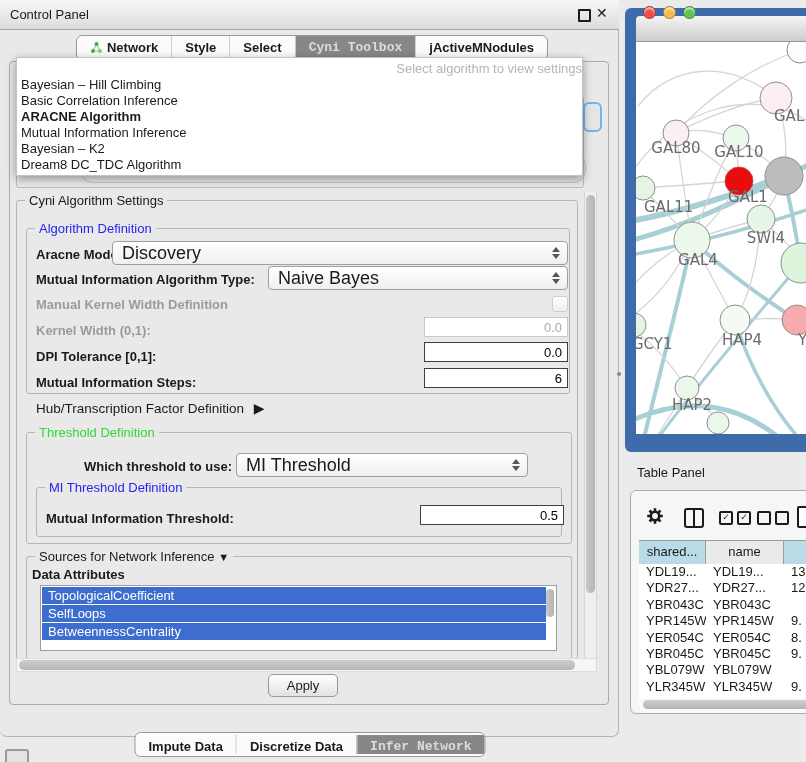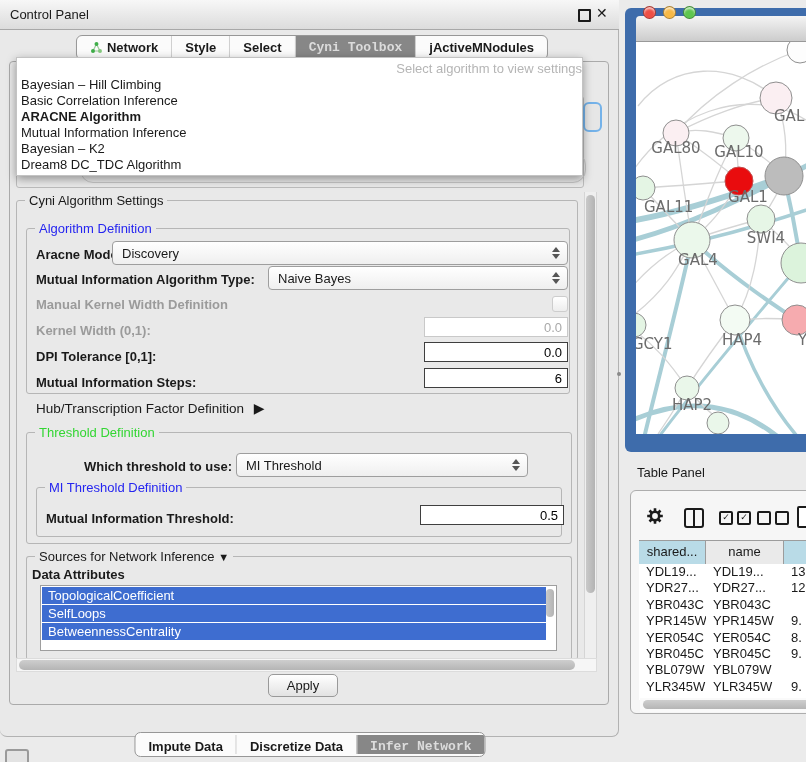--- a/index.html
+++ b/index.html
@@ -27,21 +27,21 @@
   .grp{border:1px solid #b6b6b6;border-radius:3px;box-sizing:border-box;}
   .grp-title{position:absolute;top:-8px;left:8px;background:#e9e9e9;padding:0 4px;font-size:13px;white-space:nowrap;}
   .t-blue{color:#2525f0;} .t-green{color:#33d633;}
   .lbl{font-size:13px;font-weight:bold;white-space:nowrap;}
   .lbl.dis{color:#9b9b9b;}
   .fld{position:absolute;height:20px;background:#fff;border:1px solid #3f3f3f;font:13px "Liberation Sans",sans-serif;
        text-align:right;padding:0 5px;box-sizing:border-box;}
   .fld.dis{border:1px solid #c9c9c9;color:#a9a9a9;}
   .combo{position:absolute;height:24px;border:1px solid #9e9e9e;border-radius:4px;
          background:linear-gradient(#ffffff,#efefef);box-sizing:border-box;display:flex;align-items:center;}
-  .combo-val{flex:1;padding-left:9px;font-size:13px;}
+  .combo-val{flex:1;padding-left:9px;font-size:18px;}
   .combo-arrows{width:18px;display:flex;flex-direction:column;align-items:center;gap:2px;padding-right:2px;}
   .tri-up{width:0;height:0;border-left:4px solid transparent;border-right:4px solid transparent;border-bottom:5px solid #555;}
   .tri-dn{width:0;height:0;border-left:4px solid transparent;border-right:4px solid transparent;border-top:5px solid #555;}
   .chk{position:absolute;width:14px;height:14px;border:1px solid #cdcdcd;border-radius:3px;background:linear-gradient(#fff,#ededed);}
   .attr-list{background:#fff;border:1px solid #9e9e9e;overflow:hidden;box-sizing:border-box;}
   .attr-item{height:17px;line-height:17px;background:#3e6dd0;color:#fff;font-size:13px;padding-left:6px;margin:1px 10px 0 1px;}
   .vscroll-track{background:#efefef;border-left:1px solid #d5d5d5;border-right:1px solid #d5d5d5;}
   .scroll-thumb{background:linear-gradient(90deg,#c9c9c9,#b3b3b3);border-radius:5px;}
   .hthumb{background:linear-gradient(#cecece,#b5b5b5);border-radius:5px;}
   .btn{border:1px solid #999;border-radius:5px;background:linear-gradient(#ffffff,#e2e2e2);

